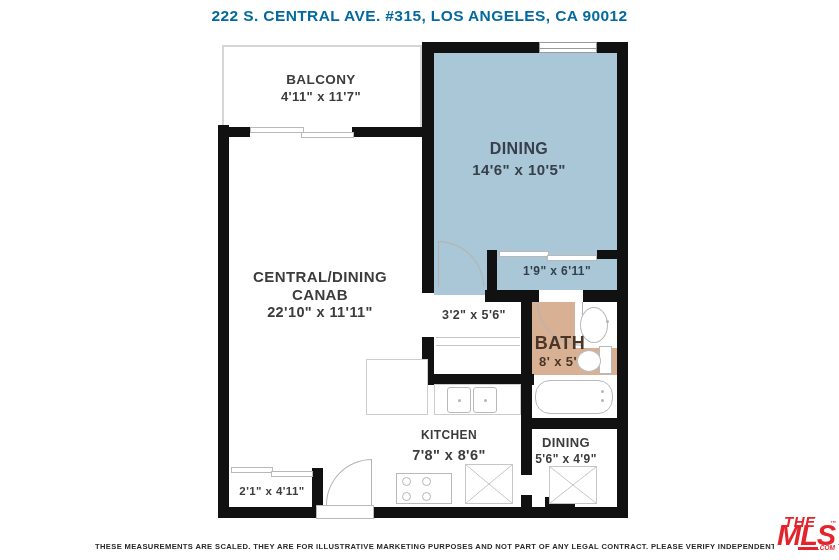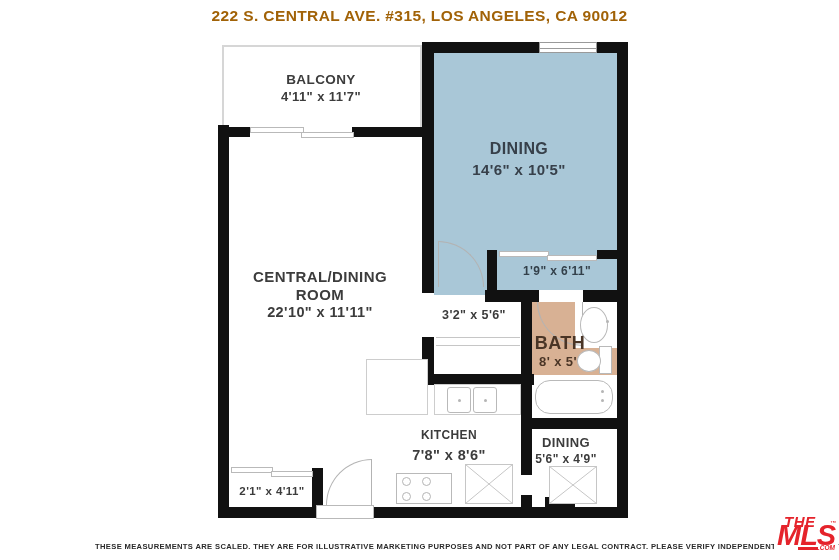--- a/index.html
+++ b/index.html
@@ -8,21 +8,21 @@
   .abs{position:absolute;}
   .w{position:absolute;background:#111;}
   .fill-blue{position:absolute;background:#a9c7d7;}
   .fill-tan{position:absolute;background:#d8b194;}
   .fill-white{position:absolute;background:#fff;}
   .thin{position:absolute;background:#fff;border:1px solid #b9b9b9;box-sizing:border-box;}
   .line{position:absolute;background:#c6c6c6;}
   .lbl{position:absolute;transform:translate(-50%,-50%);white-space:nowrap;
        font-weight:bold;color:#3c3c3c;letter-spacing:.4px;text-align:center;}
   .title{position:absolute;top:7px;left:0;width:100%;text-align:center;
-         font-size:15.5px;font-weight:800;color:#a16207;letter-spacing:.4px;}
+         font-size:15.5px;font-weight:800;color:#0369a1;letter-spacing:.4px;}
   .balcony-outline{position:absolute;left:222px;top:45px;width:200px;height:84px;
          border:2px solid #d6d6d6;border-bottom:none;box-sizing:border-box;}
   .arc{position:absolute;box-sizing:border-box;}
   .arc-br{border-top:1.5px solid #b3b3b3;border-right:1.5px solid #b3b3b3;
           border-left:1px solid #b3b3b3;border-top-right-radius:100% 100%;}
   .arc-tl{border-top:1.5px solid #b3b3b3;border-left:1.5px solid #b3b3b3;
           border-right:1px solid #b3b3b3;border-top-left-radius:100% 100%;}
   .arc-bl{border-bottom:1.5px solid #b3b3b3;border-left:1.5px solid #b3b3b3;
           border-right:1px solid #b3b3b3;border-bottom-left-radius:100% 100%;}
   .window{position:absolute;background:#fff;border:1px solid #9a9a9a;box-sizing:border-box;}
@@ -125,21 +125,21 @@
   <div class="dot" style="left:601px;top:390px;"></div>
   <div class="dot" style="left:601px;top:399px;"></div>
 
   <div class="lbl" style="left:321px;top:79px;font-size:13.5px;">BALCONY</div>
   <div class="lbl" style="left:321px;top:96px;font-size:13px;">4'11" x 11'7"</div>
 
   <div class="lbl" style="left:519px;top:149px;font-size:16px;color:#37404a;">DINING</div>
   <div class="lbl" style="left:519px;top:169px;font-size:15px;color:#37404a;">14'6" x 10'5"</div>
 
   <div class="lbl" style="left:320px;top:276px;font-size:15px;">CENTRAL/DINING</div>
-  <div class="lbl" style="left:320px;top:294px;font-size:15px;">ROOM</div>
+  <div class="lbl" style="left:320px;top:294px;font-size:15px;">CANAB</div>
   <div class="lbl" style="left:320px;top:312px;font-size:14.5px;">22'10" x 11'11"</div>
 
   <div class="lbl" style="left:557px;top:271px;font-size:12px;color:#33404a;">1'9" x 6'11"</div>
 
   <div class="lbl" style="left:474px;top:315px;font-size:12.5px;">3'2" x 5'6"</div>
 
   <div class="lbl" style="left:560px;top:343px;font-size:18px;color:#4a3526;">BATH</div>
   <div class="lbl" style="left:558px;top:361px;font-size:13px;color:#4a3526;">8' x 5'</div>
 
   <div class="lbl" style="left:449px;top:435px;font-size:12px;">KITCHEN</div>

